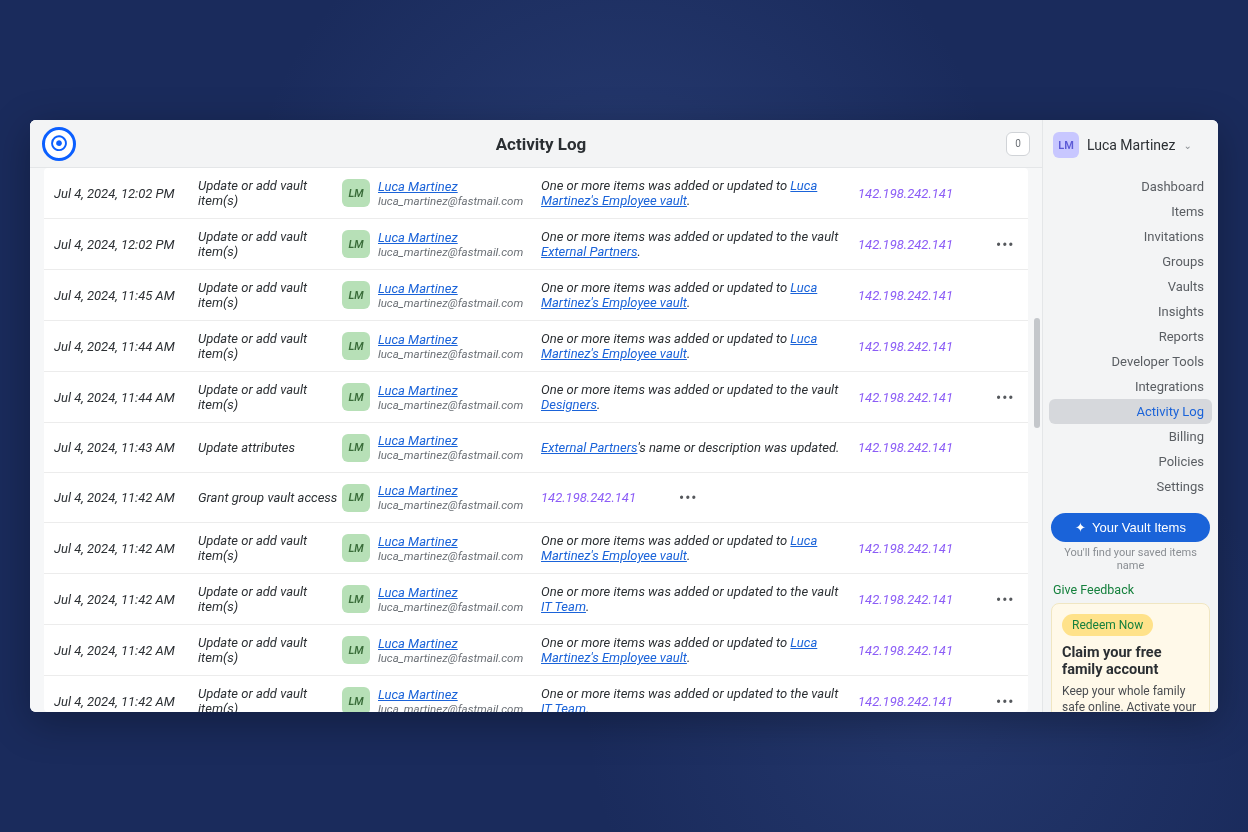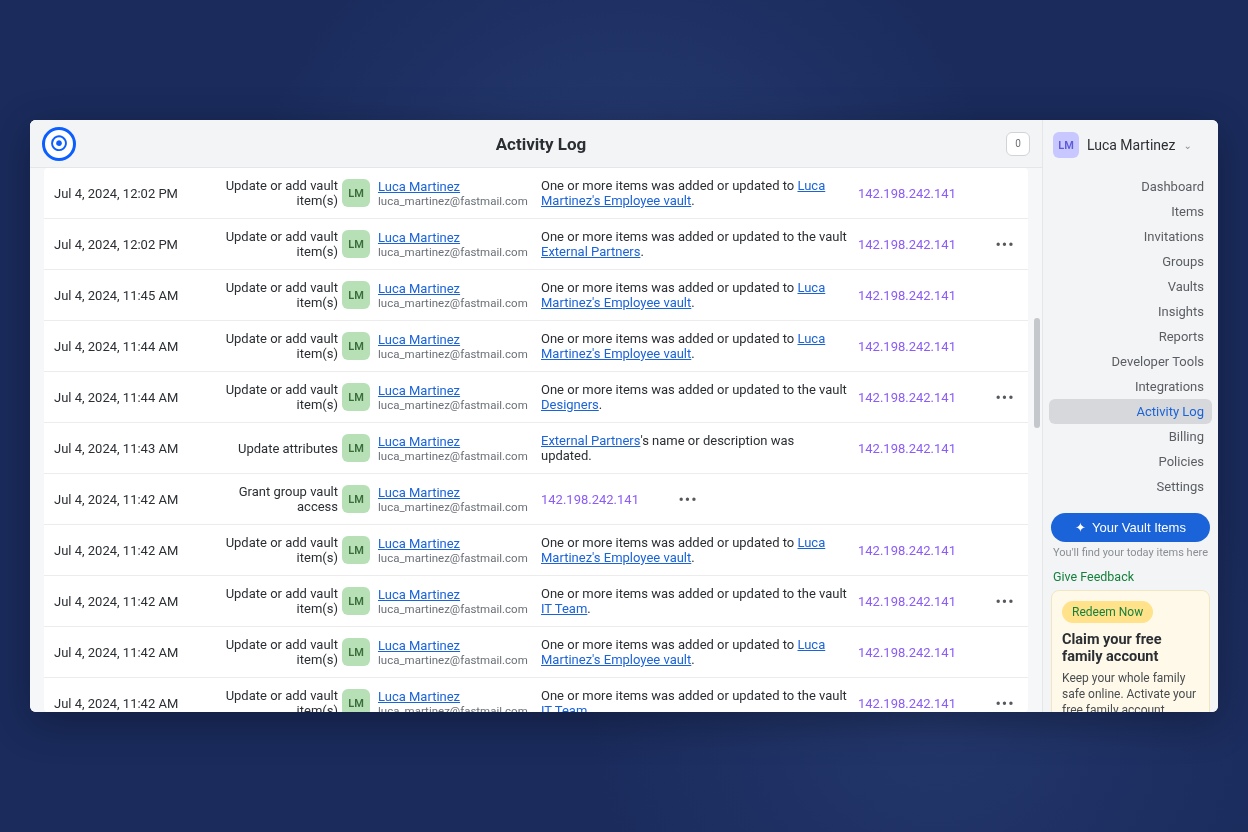--- a/index.html
+++ b/index.html
@@ -68,23 +68,24 @@
     border-radius:4px;
   }
   .row {
     display:flex;
     align-items:center;
     border-bottom:1px solid #ececec;
     padding:10px 10px;
     font-size:13px;
     color:#2b2f33;
     gap:4px;
+    font-style:italic;
   }
   .col-date { width:140px; flex-shrink:0; }
-  .col-action { width:140px; flex-shrink:0;text-align:right; }
+  .col-action { width:140px; flex-shrink:0; }
   .col-user { width:195px; flex-shrink:0; display:flex; gap:8px; align-items:center; }
   .col-desc { flex:1; min-width:0; padding-right:6px; }
   .col-ip { width:130px; flex-shrink:0; color:#8b5cf6; }
   .col-menu { width:26px; flex-shrink:0; display:flex;align-items:center;justify-content:center;color:#55585c; }
   .avatar {
     width:28px;height:28px;border-radius:6px;background:#b7e0b7;color:#3a6d3a;
     display:flex;align-items:center;justify-content:center;font-size:11px;font-weight:600;flex-shrink:0;
   }
   .user-text { display:flex;flex-direction:column;min-width:0; }
   .user-name { color:#1a63d9; text-decoration:underline; font-size:13px; cursor:pointer;}
@@ -336,21 +337,21 @@
         <div class="nav-item">Integrations</div>
         <div class="nav-item active">Activity Log</div>
         <div class="nav-item">Billing</div>
         <div class="nav-item">Policies</div>
         <div class="nav-item">Settings</div>
       </div>
     <button class="vault-btn">
       <span>✦</span>
       <span>Your Vault Items</span>
     </button>
-    <div class="vault-hint">You'll find your today items here</div>
+    <div class="vault-hint">You'll find your saved items name</div>
     <div class="feedback">Give Feedback</div>
     <div class="promo">
       <span class="redeem">Redeem Now</span>
       <div class="promo-title">Claim your free family account</div>
       <div class="promo-body">Keep your whole family safe online. Activate your free family account today.</div>
     </div>
   </div>
 </div>
 
 </body></html>

